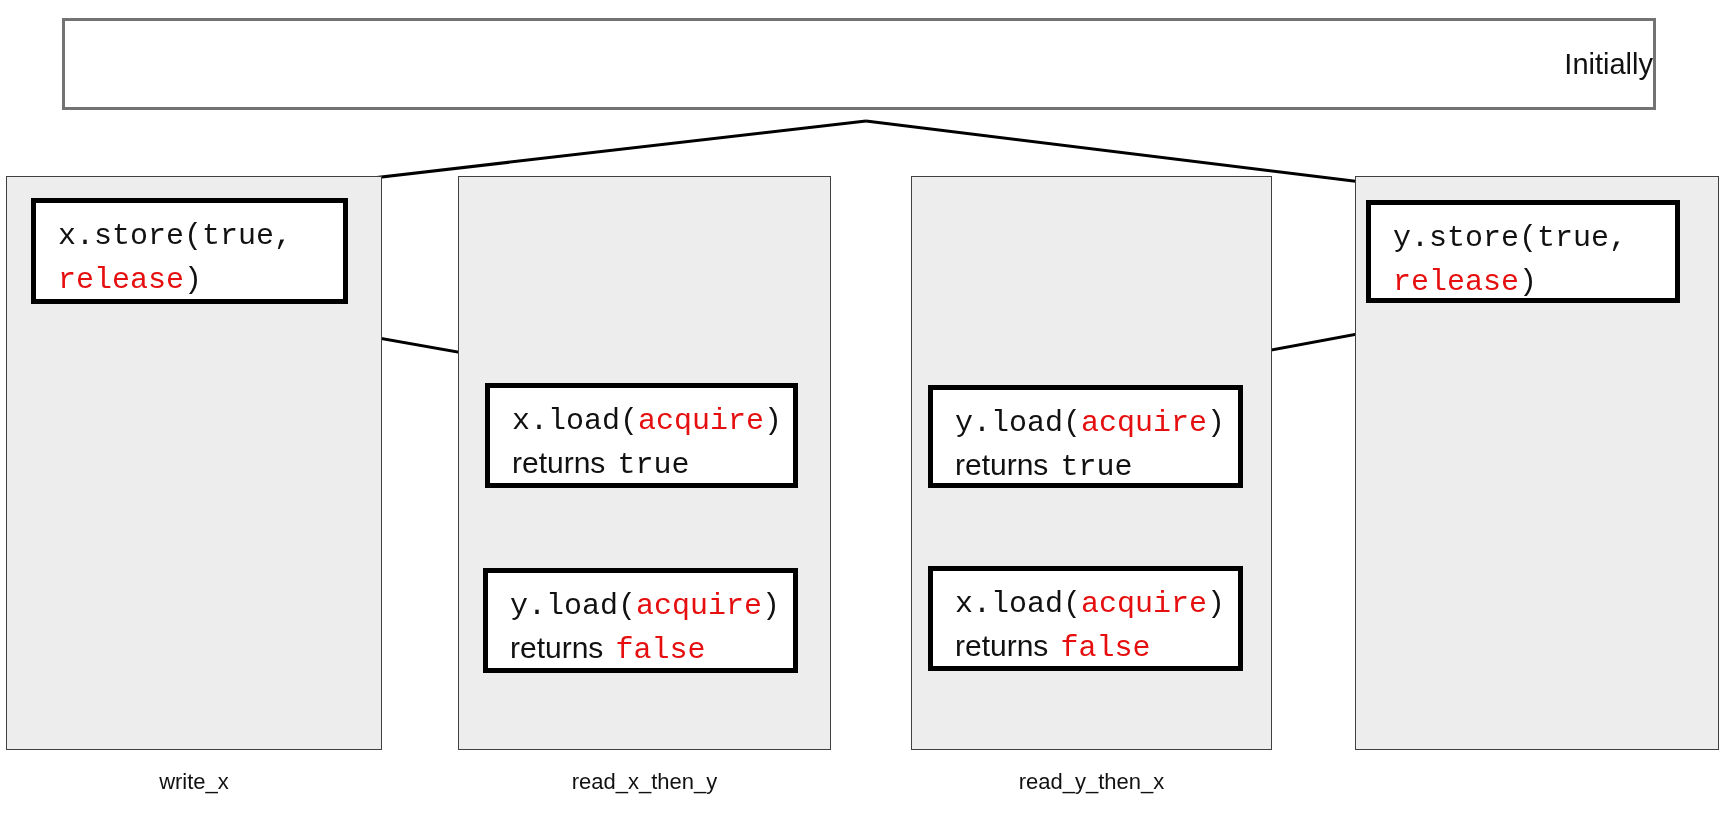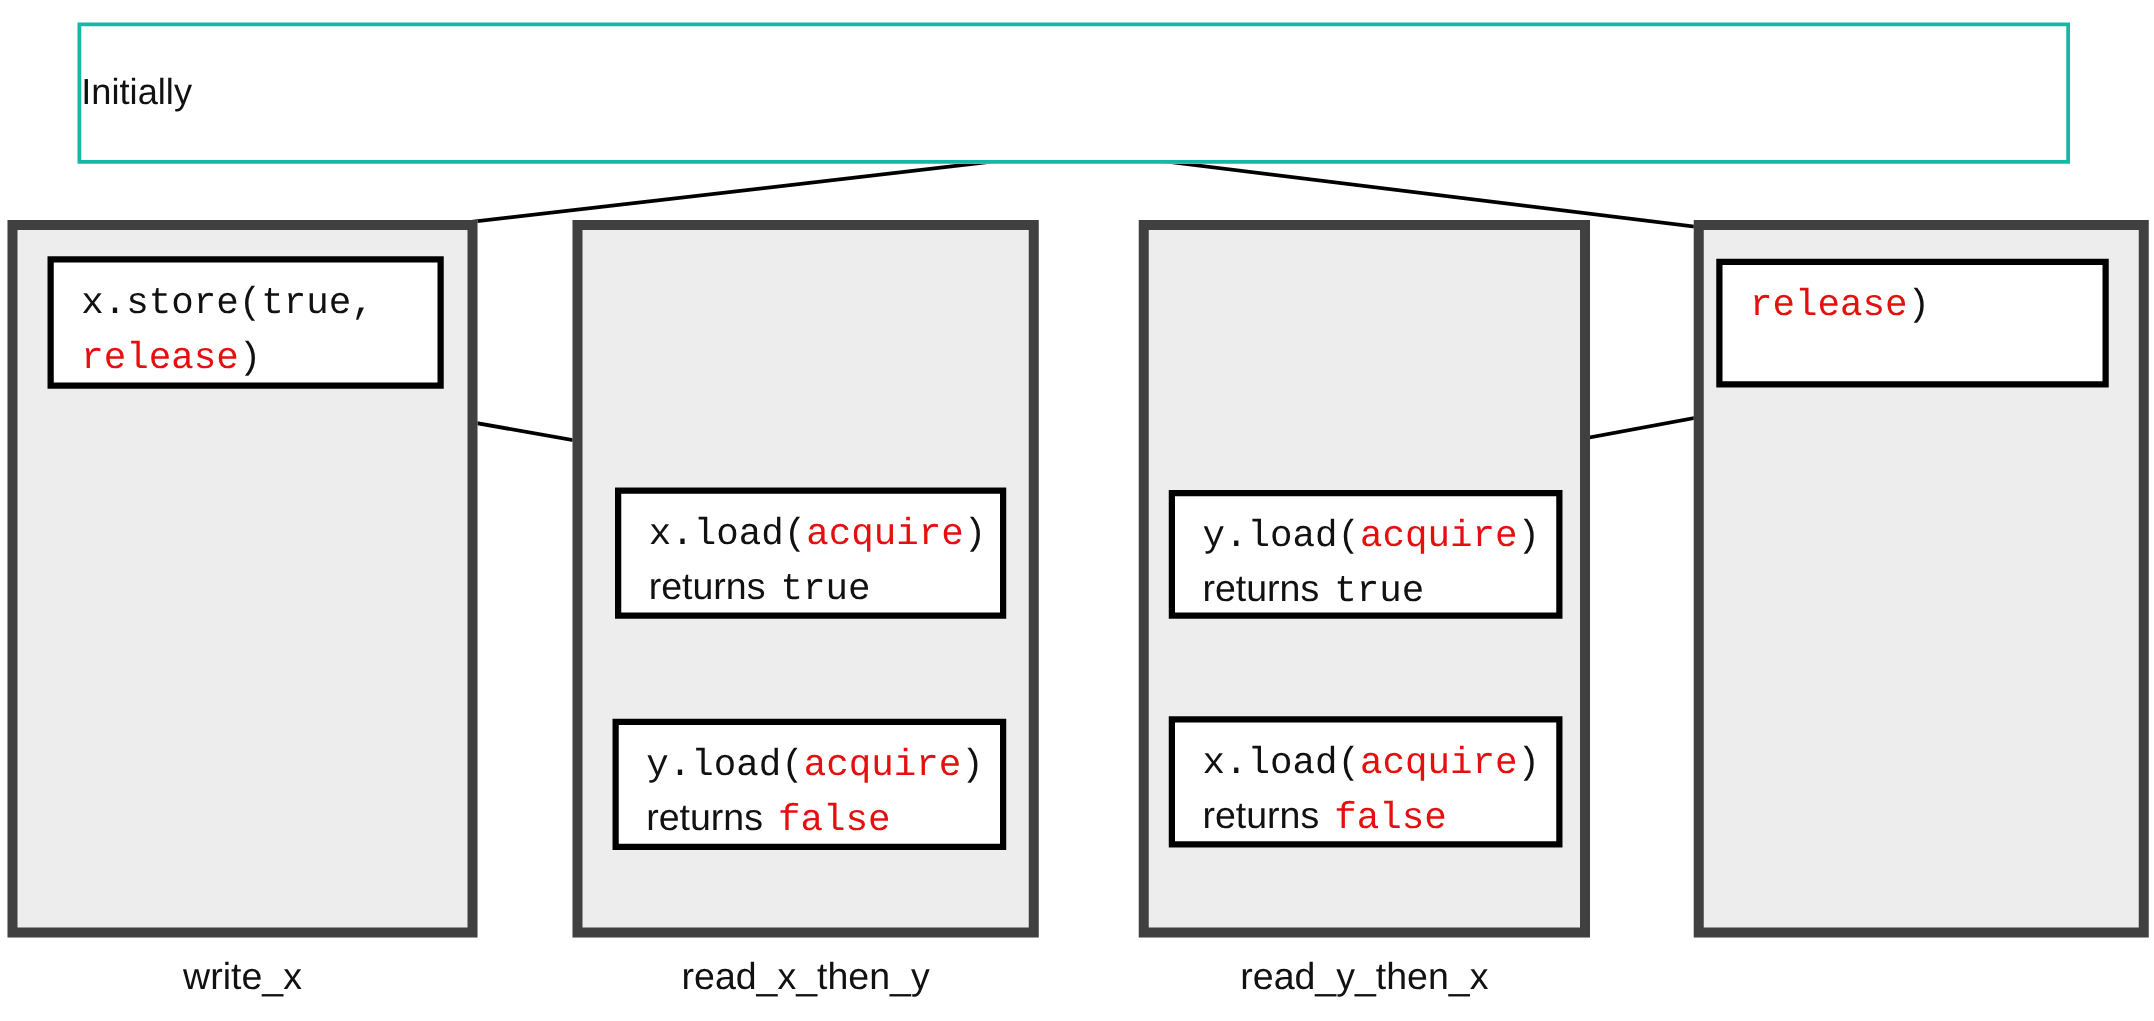--- a/index.html
+++ b/index.html
@@ -21,36 +21,36 @@
 
   svg.arrows {
     position: absolute;
     left: 0; top: 0;
     width: 1723px; height: 817px;
   }
 
   .init-box {
     position: absolute;
     left: 62px; top: 18px;
-    width: 1594px; height: 113px;
-    border: 3px solid #14b8a6;
+    width: 1594px; height: 92px;
+    border: 3px solid #737373;
     background: #ffffff;
     display: flex;
     align-items: center;
-    justify-content: flex-start;
+    justify-content: flex-end;
     font-size: 29px;
     white-space: nowrap;
   }
 
   .thread {
     position: absolute;
     top: 176px;
     height: 574px;
     background: #ededed;
-    border: 8px solid #404040;
+    border: 1px solid #404040;
   }
   .thread-write-x     { left: 6px;    width: 376px; }
   .thread-read-x-y    { left: 458px;  width: 373px; }
   .thread-read-y-x    { left: 911px;  width: 361px; }
   .thread-write-y     { left: 1355px; width: 364px; }
 
   .opbox {
     position: absolute;
     background: #ffffff;
     border: 5px solid #000;
@@ -65,21 +65,21 @@
   .box-xy-1    { left: 26px; top: 206px; width: 313px; height: 105px; }
   .box-xy-2    { left: 24px; top: 391px; width: 315px; height: 105px; }
   .box-yx-1    { left: 16px; top: 208px; width: 315px; height: 103px; }
   .box-yx-2    { left: 16px; top: 389px; width: 315px; height: 105px; }
 
   .thread-label {
     position: absolute;
     top: 764px;
     height: 40px;
     text-align: center;
-    font-size: 30px;
+    font-size: 22px;
     line-height: 36px;
   }
   .label-write-x  { left: 6px;    width: 376px; }
   .label-read-x-y { left: 458px;  width: 373px; }
   .label-read-y-x { left: 911px;  width: 361px; }
   .label-write-y  { left: 1355px; width: 364px; }
 </style>
 </head>
 <body>
 
@@ -148,20 +148,23 @@
       </div>
       <div class="code-line">
         <span class="sans">returns</span><span class="mono gap red" style="color: rgb(230, 15, 15);">false</span>
       </div>
     </div>
   </div>
 
   <div class="thread thread-write-y" style="background: rgb(237, 237, 237);">
     <div class="opbox box-store-y">
       <div class="code-line">
+        <span class="mono">y.store(true,</span>
+      </div>
+      <div class="code-line">
         <span class="mono red" style="color: rgb(230, 15, 15);">release</span><span class="mono">)</span>
       </div>
     </div>
   </div>
 
   <div class="thread-label label-write-x sans">write_x</div>
   <div class="thread-label label-read-y-x sans">read_y_then_x</div>
   <div class="thread-label label-read-x-y sans">read_x_then_y</div>
 
 </div>

